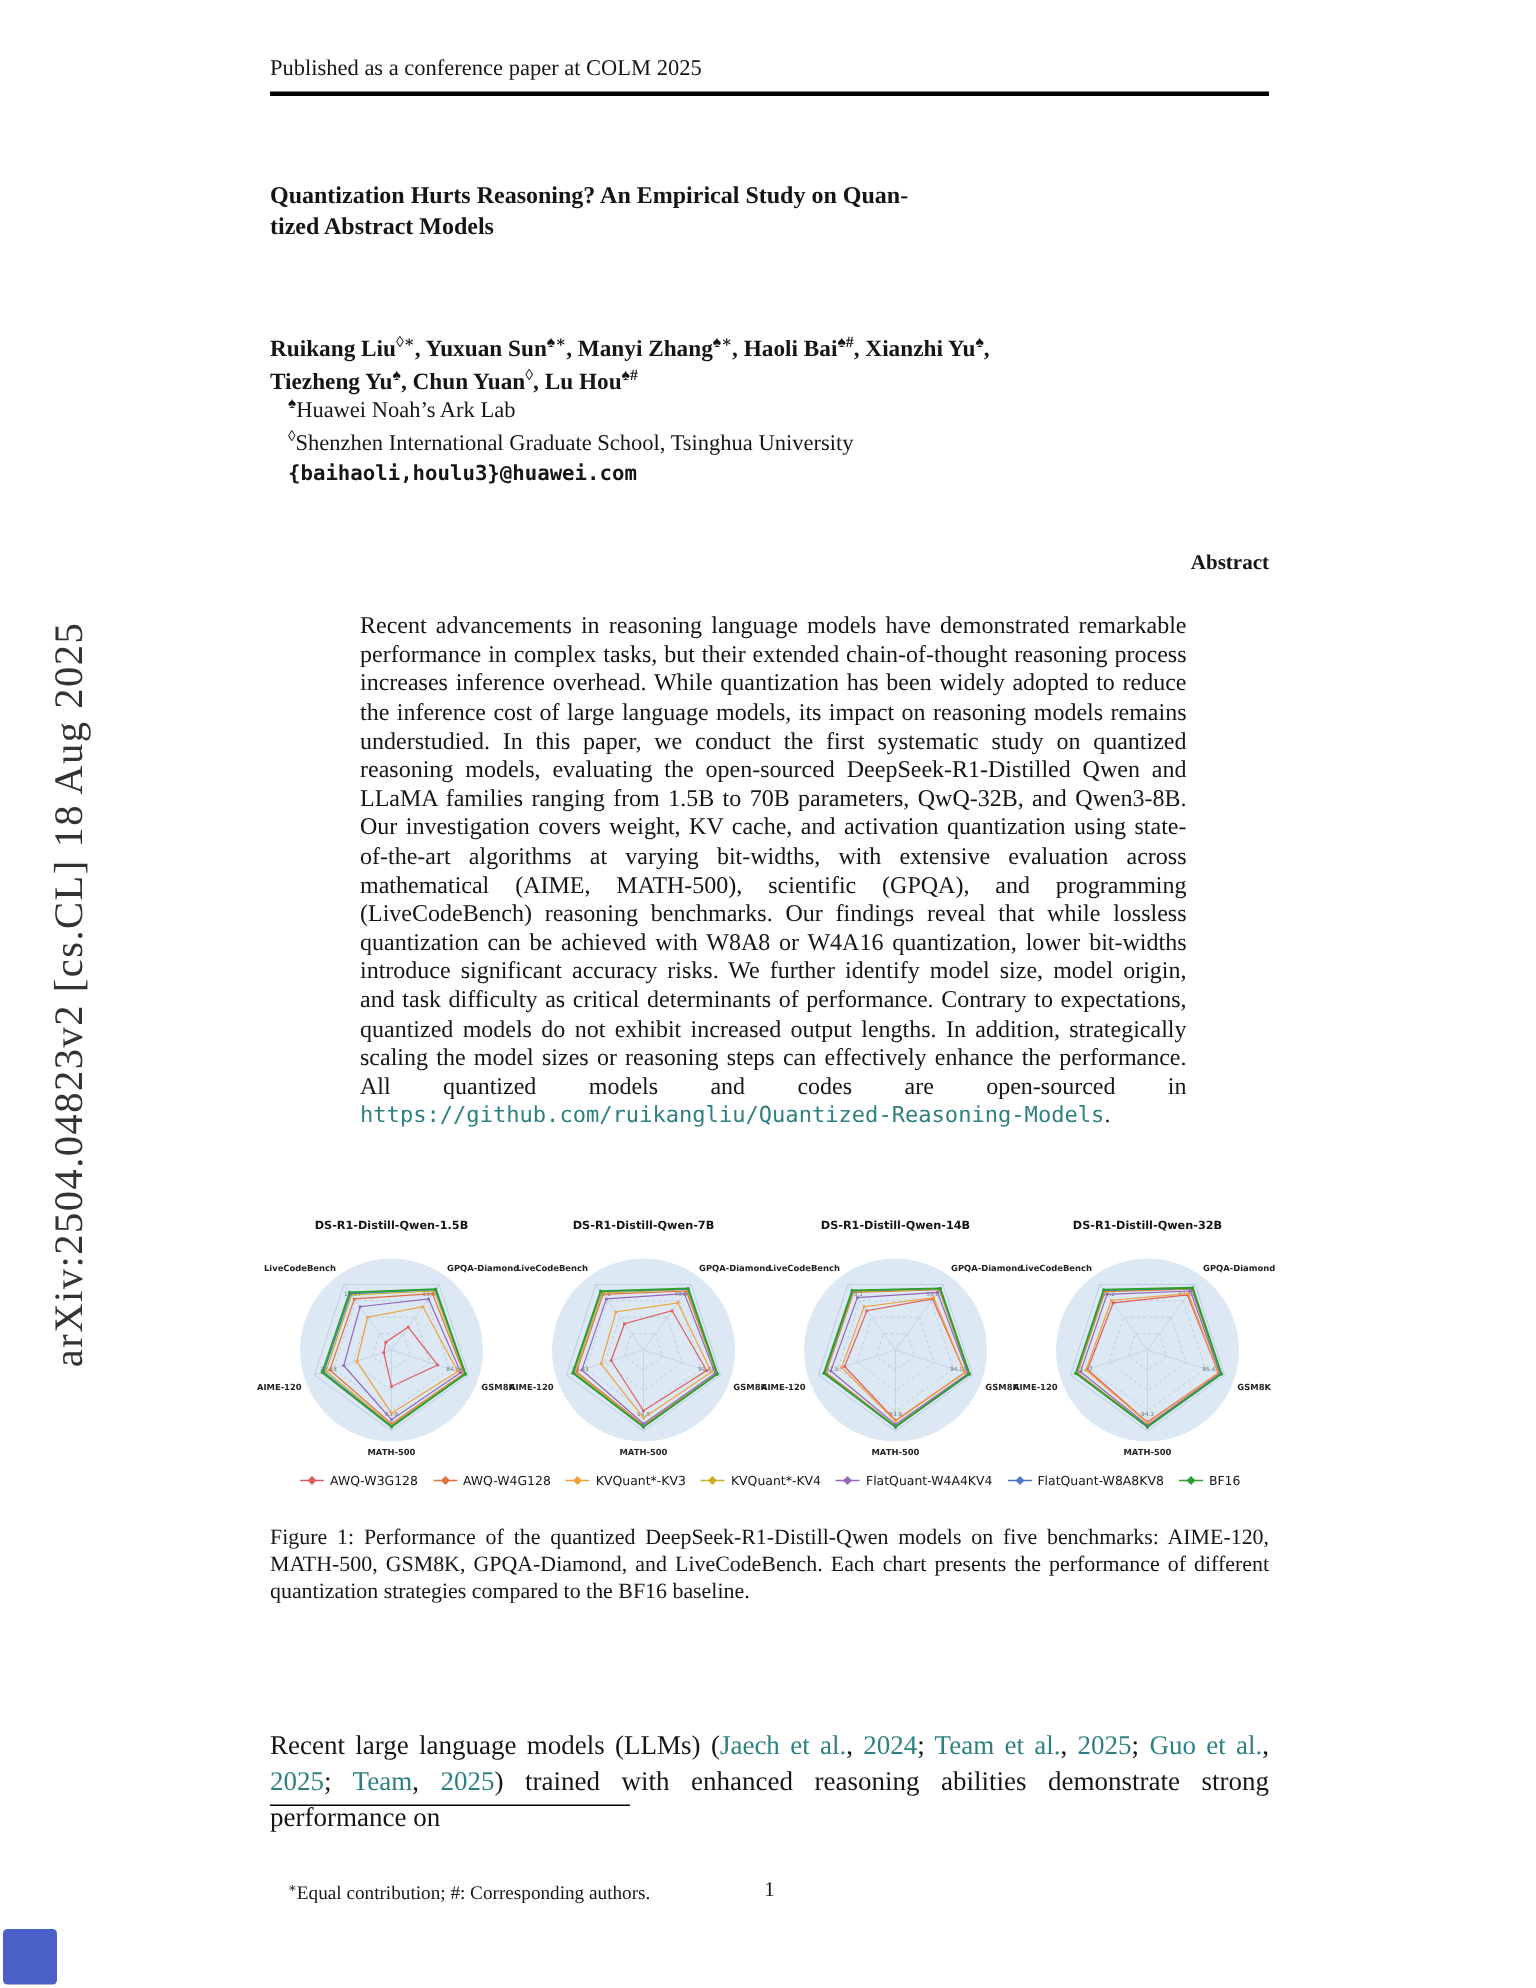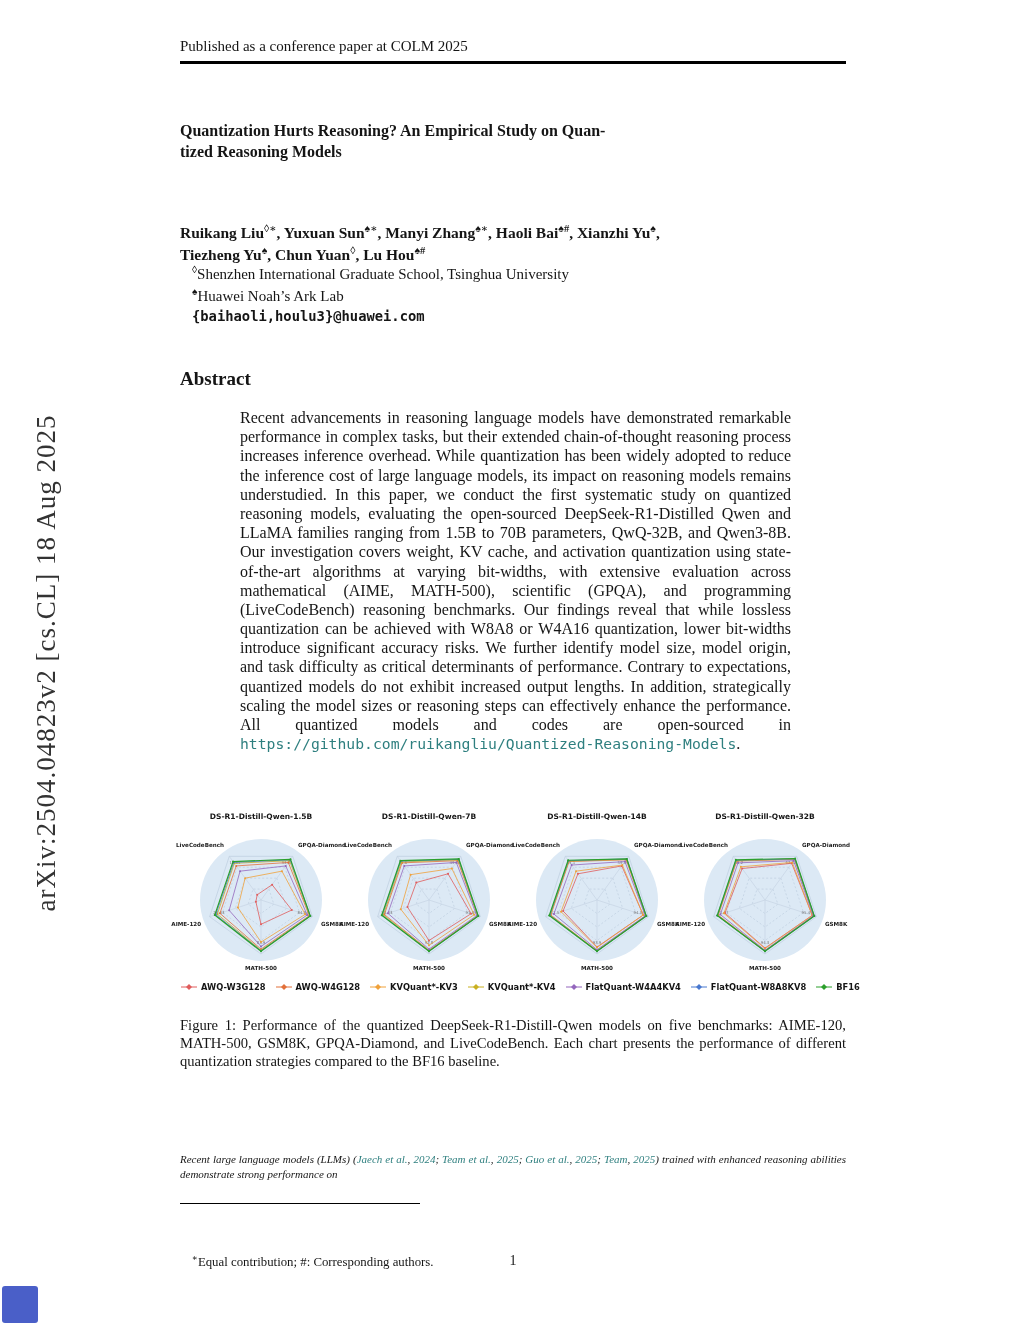--- a/index.html
+++ b/index.html
@@ -8,37 +8,37 @@
   .abs{position:absolute;}
 
   .header-line{left:180px;top:38px;width:666px;font-size:15px;}
   .header-rule{left:180px;top:61px;width:666px;height:2.5px;background:#000;}
 
   .paper-title{left:180px;top:120px;width:680px;font-size:16px;font-weight:bold;line-height:1.32;}
 
   .authors-block{left:180px;top:222px;width:650px;font-size:15.5px;line-height:1.4;}
   .affil-block{left:192px;top:263px;width:650px;font-size:15px;line-height:1.38;}
 
-  .abstract-heading{left:180px;top:368px;width:666px;text-align:left;font-size:19px;font-weight:bold;}
+  .abstract-heading{left:180px;top:368px;width:666px;text-align:right;font-size:14px;font-weight:bold;}
   .abstract-body{left:240px;top:408px;width:551px;font-size:16px;line-height:1.2;text-align:justify;}
 
   .figure-row{left:178px;top:812px;width:670px;display:flex;justify-content:center;gap:4px;}
   .chart-box{width:164px;}
   .chart-title{text-align:center;font-family:"DejaVu Sans","Liberation Sans",sans-serif;
                font-size:7.5px;font-weight:bold;height:12px;}
-  .figure-legend{left:180px;top:982px;width:666px;display:flex;
+  .figure-legend{left:180px;top:982px;width:666px;display:flex;justify-content:center;
                  flex-wrap:nowrap;gap:9px;align-items:center;
-                 font-family:"DejaVu Sans","Liberation Sans",sans-serif;font-size:8.3px;font-weight:bold;}
+                 font-family:"DejaVu Sans","Liberation Sans",sans-serif;font-size:8.3px;font-weight:normal;}
   .legend-item{display:flex;align-items:center;gap:3px;white-space:nowrap;}
 
   .figure-caption{left:180px;top:1016px;width:666px;font-size:14.6px;line-height:1.25;text-align:justify;}
 
   .section-heading{left:180px;top:1108px;width:666px;font-size:18.5px;font-weight:bold;}
   .section-heading .sec-num{margin-right:26px;}
-  .intro-para{left:180px;top:1152px;width:666px;font-size:11px;line-height:1.32;text-align:justify;font-style:italic;}
+  .intro-para{left:180px;top:1152px;width:666px;font-size:18px;line-height:1.32;text-align:justify;}
 
   .footnote-rule{left:180px;top:1203px;width:240px;height:1px;background:#000;}
   .footnote{left:192px;top:1209px;width:650px;font-size:12.8px;margin-top:44px;}
 
   .page-number{left:180px;top:1253px;width:666px;text-align:center;font-size:14px;}
 
   .arxiv-strip{position:absolute;top:663px;left:46px;transform:translate(-50%,-50%) rotate(-90deg);
                white-space:nowrap;font-size:27px;letter-spacing:1px;color:#333;
                font-family:"Liberation Serif","DejaVu Serif",serif;}
 
@@ -55,31 +55,31 @@
 </head>
 <body>
 
 <div class="page">
 
   <div class="abs header-line">Published as a conference paper at COLM 2025</div>
   <div class="abs header-rule"></div>
 
   <div class="abs paper-title">
     <div>Quantization Hurts Reasoning? An Empirical Study on Quan-</div>
-    <div>tized Reasoning Models</div>
+    <div>tized Abstract Models</div>
   </div>
 
   <div class="abs authors-block">
     <div><span class="seg-b">Ruikang Liu</span><span class="seg-sb">◊∗</span><span class="seg-b">, </span><span class="seg-b">Yuxuan Sun</span><span class="seg-sb">♠∗</span><span class="seg-b">, </span><span class="seg-b">Manyi Zhang</span><span class="seg-sb">♠∗</span><span class="seg-b">,  </span><span class="seg-b">Haoli Bai</span><span class="seg-sb">♠#</span><span class="seg-b">, </span><span class="seg-b">Xianzhi Yu</span><span class="seg-sb">♠</span><span class="seg-b">,</span></div>
     <div><span class="seg-b">Tiezheng Yu</span><span class="seg-sb">♠</span><span class="seg-b">, </span><span class="seg-b">Chun Yuan</span><span class="seg-sb">◊</span><span class="seg-b">, </span><span class="seg-b">Lu Hou</span><span class="seg-sb">♠#</span></div>
   </div>
 
   <div class="abs affil-block">
+    <div><span class="seg-s">♠</span><span class="seg-n">Huawei Noah’s Ark Lab</span></div>
     <div><span class="seg-s">◊</span><span class="seg-n">Shenzhen International Graduate School, Tsinghua University</span></div>
-    <div><span class="seg-s">♠</span><span class="seg-n">Huawei Noah’s Ark Lab</span></div>
     <div><span class="seg-m">{baihaoli,houlu3}@huawei.com</span></div>
   </div>
 
   <div class="abs abstract-heading">Abstract</div>
   <div class="abs abstract-body"><span class="seg-n">Recent advancements in reasoning language models have demonstrated remarkable performance in complex tasks, but their extended chain-of-thought reasoning process increases inference overhead. While quantization has been widely adopted to reduce the inference cost of large language models, its impact on reasoning models remains understudied. In this paper, we conduct the first systematic study on quantized reasoning models, evaluating the open-sourced DeepSeek-R1-Distilled Qwen and LLaMA families ranging from 1.5B to 70B parameters, QwQ-32B, and Qwen3-8B. Our investigation covers weight, KV cache, and activation quantization using state-of-the-art algorithms at varying bit-widths, with extensive evaluation across mathematical (AIME, MATH-500), scientific (GPQA), and programming (LiveCodeBench) reasoning benchmarks. Our findings reveal that while lossless quantization can be achieved with W8A8 or W4A16 quantization, lower bit-widths introduce significant accuracy risks. We further identify model size, model origin, and task difficulty as critical determinants of performance. Contrary to expectations, quantized models do not exhibit increased output lengths. In addition, strategically scaling the model sizes or reasoning steps can effectively enhance the performance. All quantized models and codes are open-sourced in </span><span class="seg-ml" style="color: rgb(46, 127, 127);">https://github.com/ruikangliu/Quantized-Reasoning-Models</span><span class="seg-n">.</span></div>
 
   <div class="abs figure-row">
     <div class="chart-box">
       <div class="chart-title">DS-R1-Distill-Qwen-1.5B</div>
       <div><svg width="164" height="150" viewBox="0 0 164 150">

